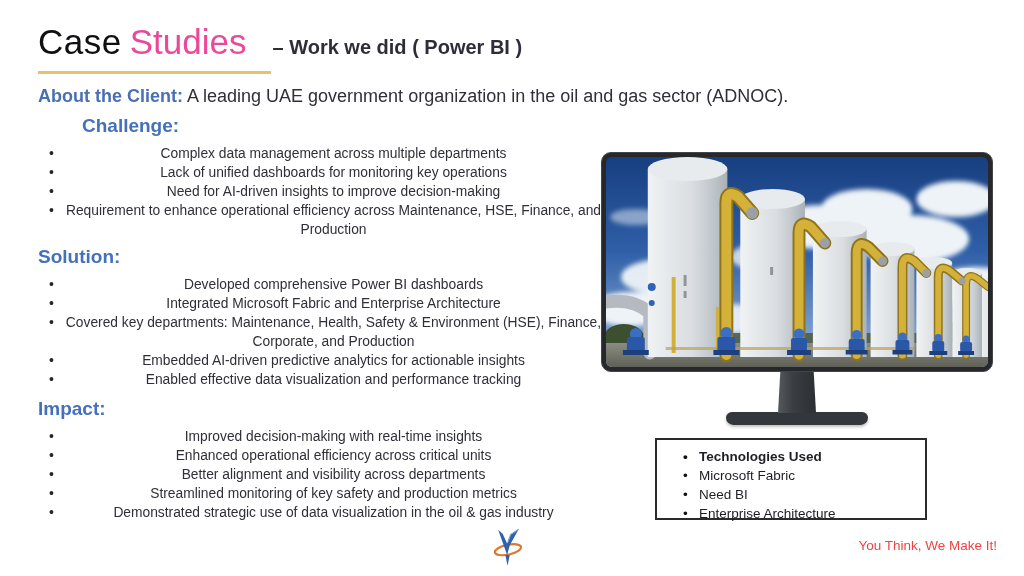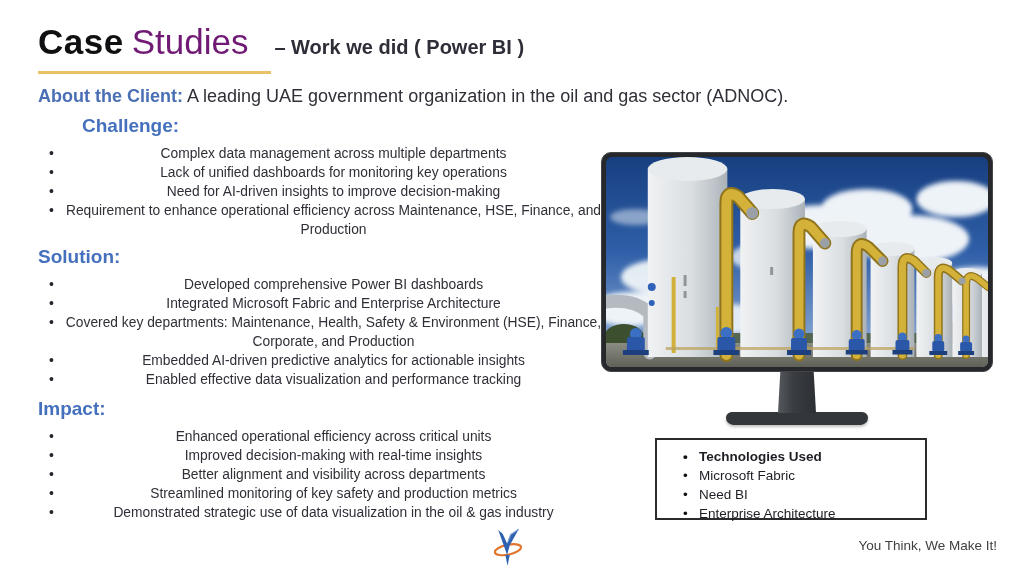--- a/index.html
+++ b/index.html
@@ -4,22 +4,22 @@
 <style>
   * { margin:0; padding:0; box-sizing:border-box; }
   html,body { background:#e9e9e9; }
   .slide {
     position:relative; width:1024px; height:576px; background:#ffffff;
     font-family:"Liberation Sans", sans-serif; overflow:hidden;
     margin:0 auto;
   }
   
   .title-row { position:absolute; left:38px; top:22px; white-space:nowrap; }
-  .title-word1 { font-size:35px; font-weight:700; color:#101013; letter-spacing:0.5px; }
-  .title-word2 { font-size:35px; font-weight:400; color:#701a75; margin-left:8px; }
+  .title-word1 { font-size:35px; font-weight:400; color:#101013; letter-spacing:0.5px; }
+  .title-word2 { font-size:35px; font-weight:400; color:#ec4899; margin-left:8px; }
   .title-suffix { font-size:20px; font-weight:700; color:#2e2e38; margin-left:26px; }
   .title-underline { position:absolute; left:38px; top:71px; width:233px; height:3px; background:#e9c169; }
   
   .about-line { position:absolute; left:38px; top:86px; font-size:18px; color:#2f2f38; }
   .about-label { color:#4a6fb5; font-weight:700; }
   
   .content-col { position:absolute; left:38px; top:113px; width:565px; }
   .section-heading { font-size:19px; font-weight:700; color:#4470bd; line-height:22px; }
   .section-heading.h1 { margin-top:2px;margin-left:44px; }
   .section-heading.h2 { margin-top:7px; }
@@ -51,21 +51,21 @@
   .tech-box {
     position:absolute; left:655px; top:438px; width:272px; height:82px;
     border:2px solid #2b2b2b; background:#ffffff; padding:7px 14px 6px 26px;
   }
   .tech-box ul { list-style:none; }
   .tech-box li { position:relative; padding-left:16px; font-size:13.5px; line-height:19px; color:#1d1d24; }
   .tech-box li::before { content:"\2022"; position:absolute; left:0; top:0; color:#111; }
   .tech-box li.bold { font-weight:700; }
   
   .footer-logo { position:absolute; left:492px; top:527px; width:32px; height:40px; }
-  .tagline { position:absolute; right:27px; top:538px; font-size:13.5px; color:#404040; }
+  .tagline { position:absolute; right:27px; top:538px; font-size:13.5px; color:#ef4444; }
 </style>
 </head>
 <body>
 
 <div class="slide">
 
   <div class="title-row">
     <span class="title-word1">Case</span><span class="title-word2">Studies</span><span class="title-suffix">– Work we did ( Power BI )</span>
   </div>
   <div class="title-underline"></div>
@@ -88,22 +88,22 @@
     <ul class="bullets">
       <li>Developed comprehensive Power BI dashboards</li>
       <li>Integrated Microsoft Fabric and Enterprise Architecture</li>
       <li>Covered key departments: Maintenance, Health, Safety &amp; Environment (HSE), Finance, Corporate, and Production</li>
       <li>Embedded AI-driven predictive analytics for actionable insights</li>
       <li>Enabled effective data visualization and performance tracking</li>
     </ul>
 
     <div class="section-heading h3">Impact:</div>
     <ul class="bullets">
+      <li>Improved decision-making with real-time insights</li>
       <li>Enhanced operational efficiency across critical units</li>
-      <li>Improved decision-making with real-time insights</li>
       <li>Better alignment and visibility across departments</li>
       <li>Streamlined monitoring of key safety and production metrics</li>
       <li>Demonstrated strategic use of data visualization in the oil &amp; gas industry</li>
     </ul>
   </div>
 
   <div class="monitor">
     <div class="screen">
       <svg viewBox="0 0 384 210" preserveAspectRatio="none">
         <defs>

